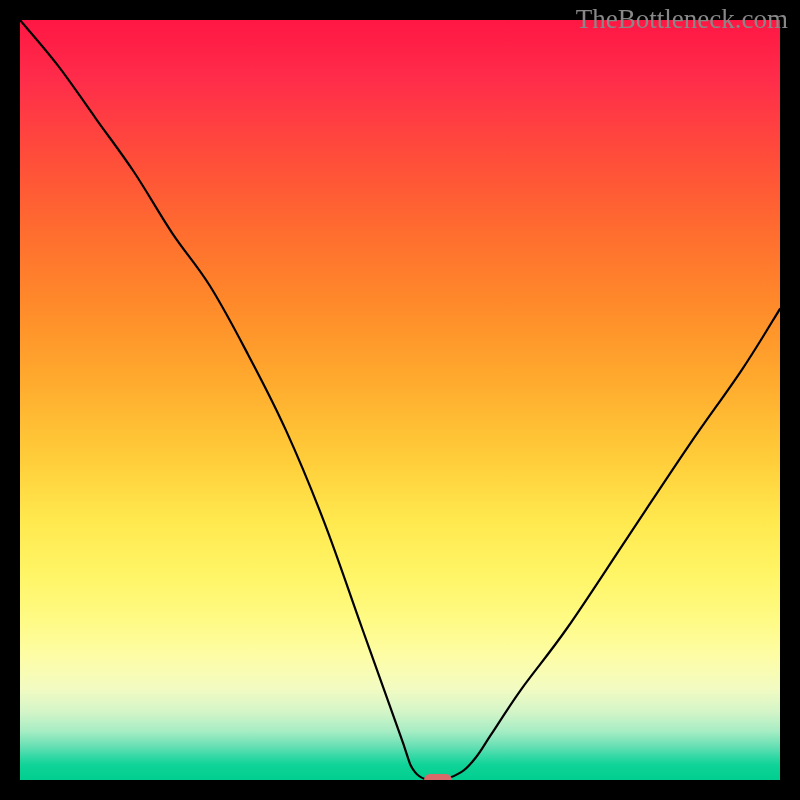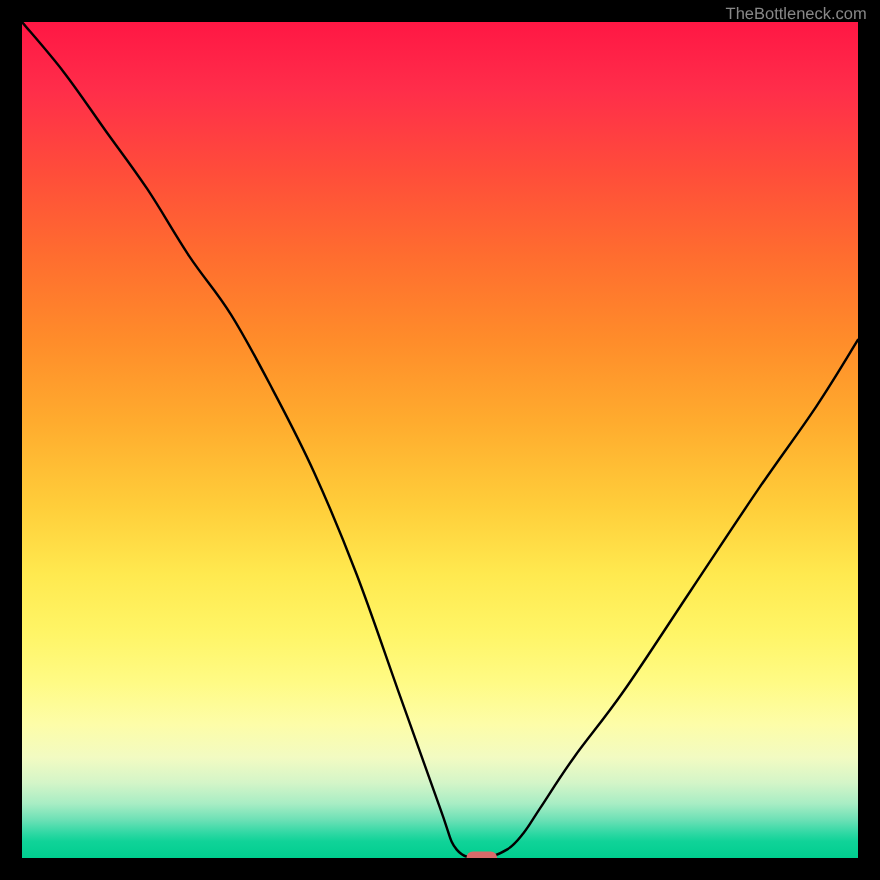--- a/index.html
+++ b/index.html
@@ -12,23 +12,24 @@
     height: 800px;
     background: #000;
     position: relative;
     font-family: Arial, Helvetica, sans-serif;
   }
   .attribution {
     position: absolute;
     top: 4px;
     right: 12px;
     color: #888;
-    font-size: 15px;
+    font-size: 27px;
     font-weight: 500;
     z-index: 10;
+    font-family: Liberation Serif, serif;
   }
   .plot-area {
     position: absolute;
     left: 20px;
     top: 20px;
     width: 760px;
     height: 760px;
     overflow: hidden;
   }
   .gradient-bg {

